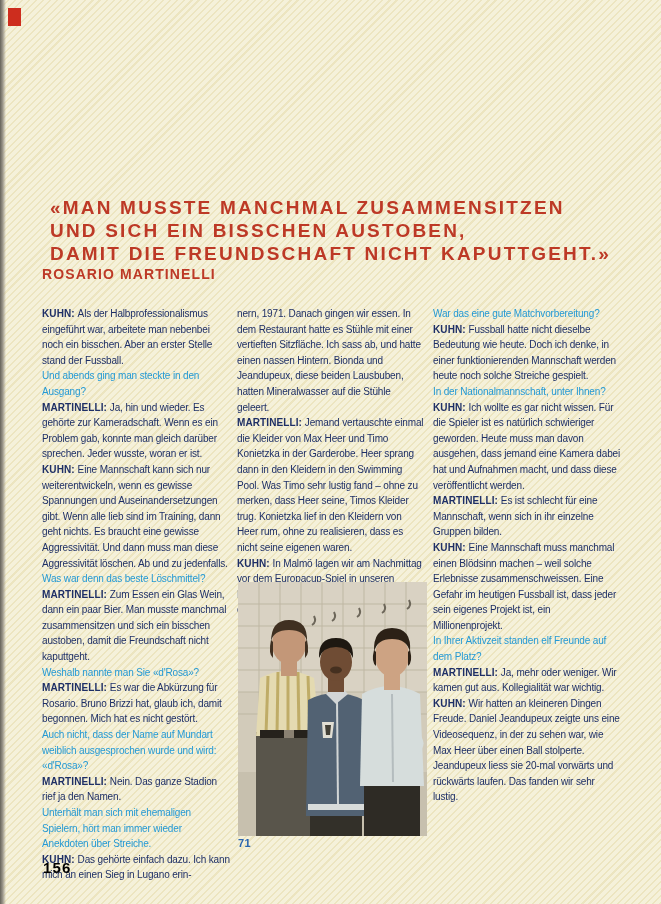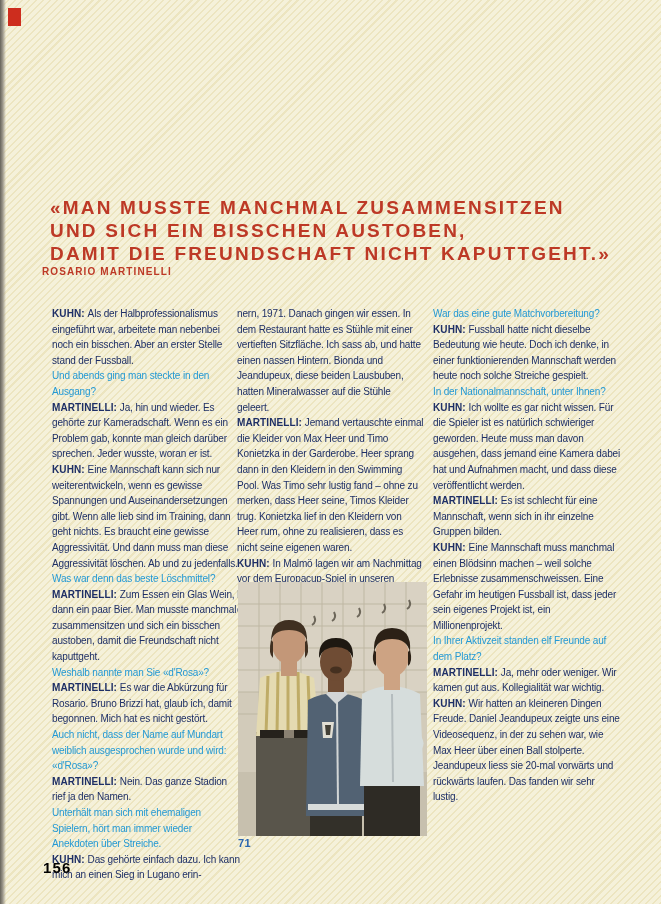--- a/index.html
+++ b/index.html
@@ -21,31 +21,31 @@
     background:var(--corner-red,#cd2d1e);
   }
   .headline{
     position:absolute;left:42px;top:196px;width:590px;
     color:var(--headline-red,#bd3926);
     font-weight:bold;font-size:19px;line-height:23px;letter-spacing:2.2px;margin-left:8px;
   }
   .attribution{
     position:absolute;left:42px;top:266px;
     color:var(--headline-red,#bd3926);
-    font-weight:bold;font-size:10px;letter-spacing:1.1px;
+    font-weight:bold;font-size:14px;letter-spacing:1.1px;
   }
   .col{
     position:absolute;top:306px;
     font-size:10px;line-height:15.6px;letter-spacing:-0.15px;
     color:var(--body-navy,#1e2f66);
   }
   .col p{margin:0;padding:0;}
   .col .question{color:var(--question-cyan,#2499d4);}
   .col .speaker{font-weight:bold;letter-spacing:0.1px;}
-  #col1{left:42px;width:188px;margin-left:10px;}
+  #col1{left:42px;width:188px;}
   #col2{left:237px;width:188px;}
   #col3{left:433px;width:188px;}
   .photo{
     position:absolute;left:238px;top:582px;width:189px;height:254px;
     background:#cfc8ba;overflow:hidden;
   }
   .photo svg{display:block;}
   .photo-caption{
     position:absolute;left:238px;top:837px;
     font-size:11px;font-weight:bold;color:#2a65ae;letter-spacing:0.5px;

